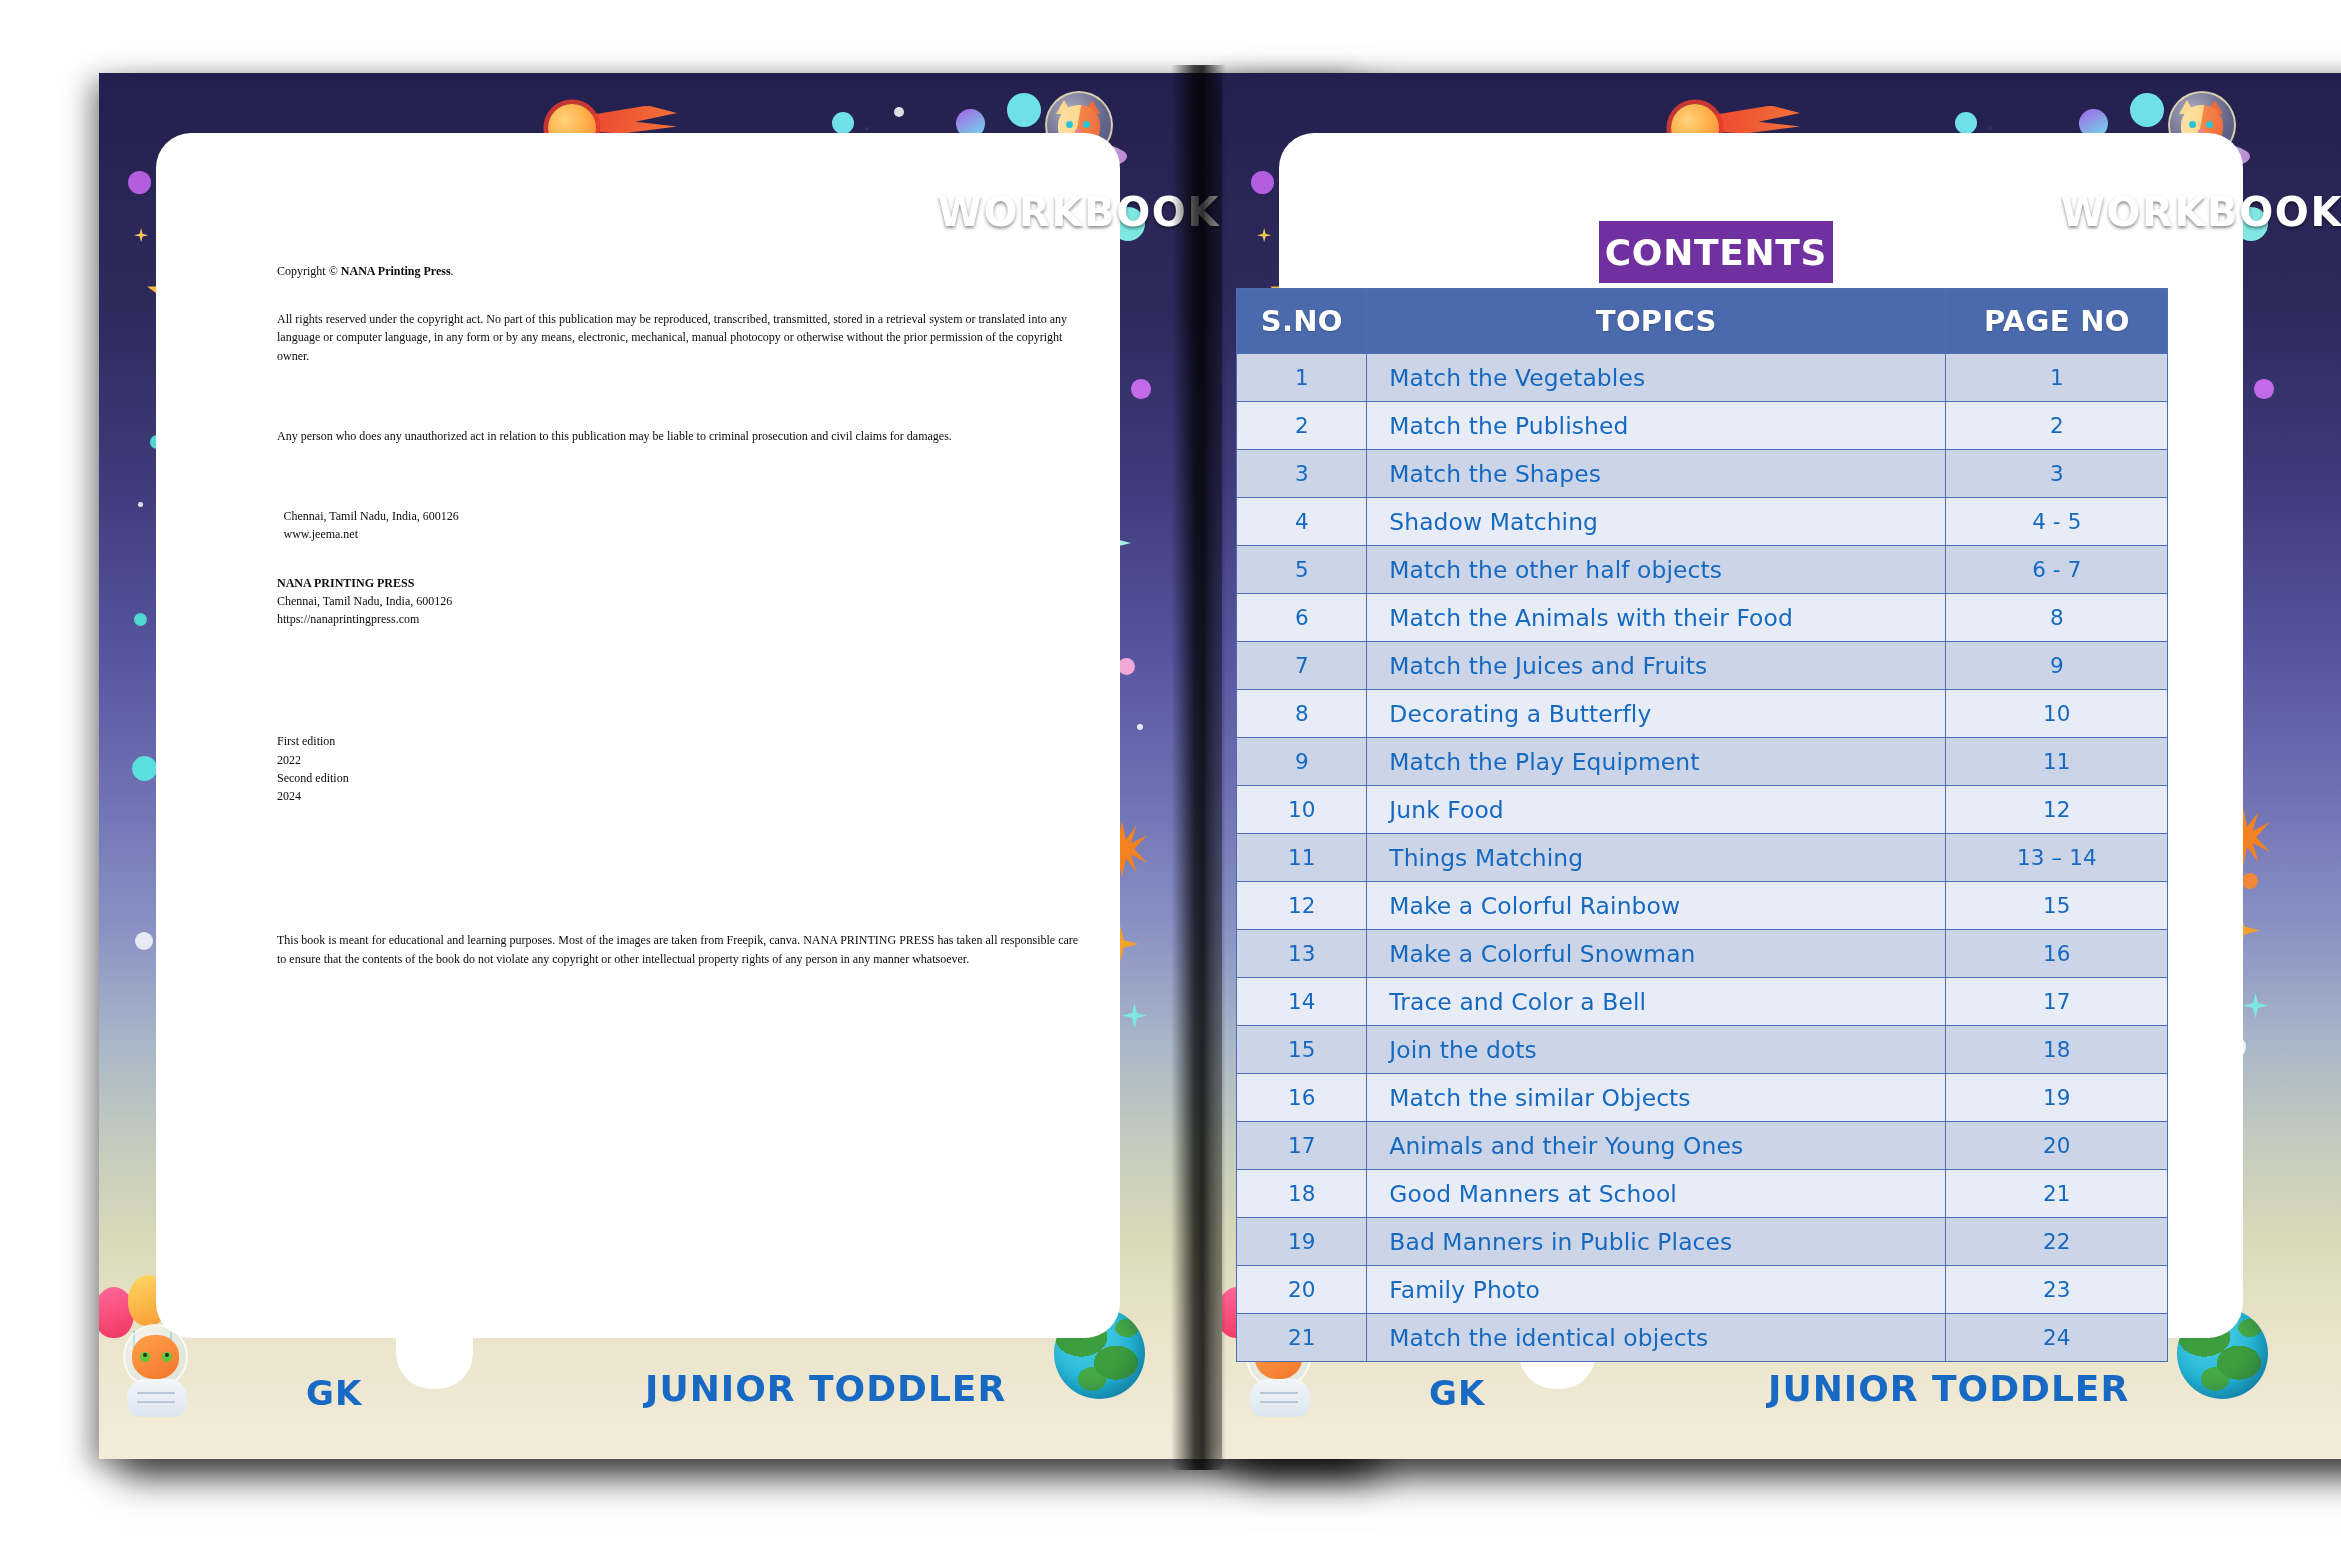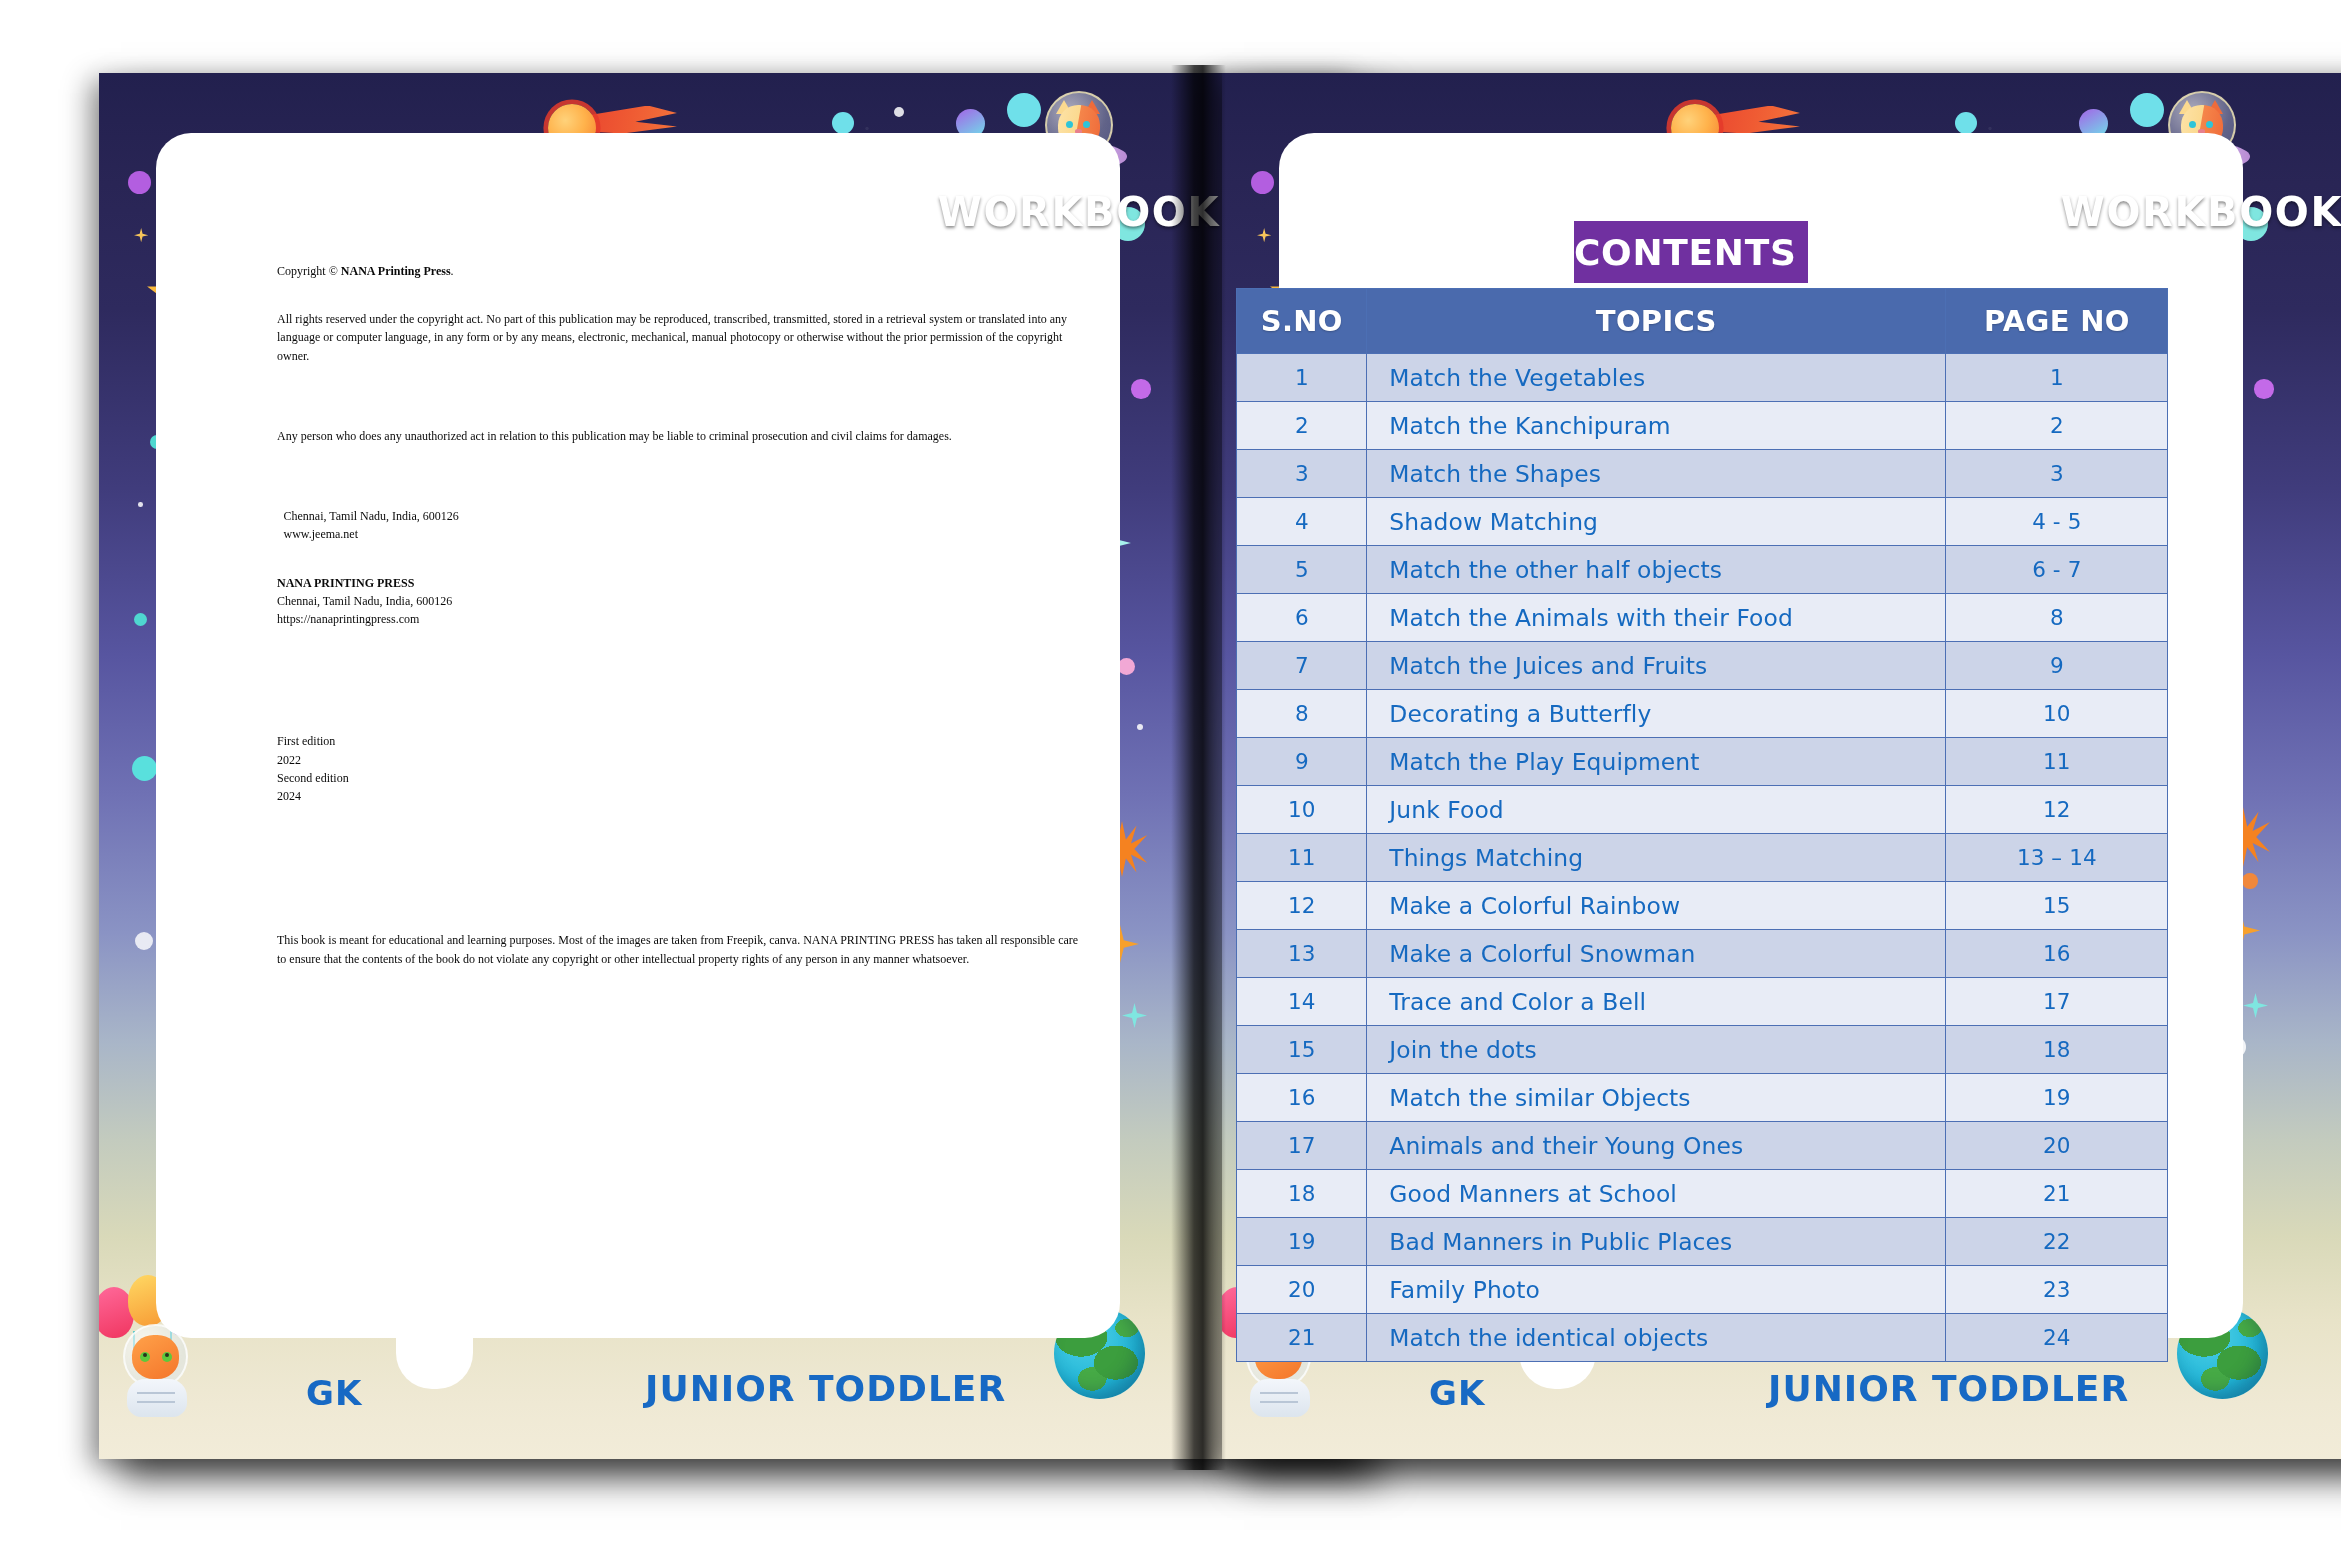--- a/index.html
+++ b/index.html
@@ -240,28 +240,28 @@
   .gap-lg { height: 30px; }
   .gap-md { height: 22px; }
   .gap-xl { height: 62px; }
   .gap-xxl { height: 104px; }
   .ind { padding-left: 6.5px; }
   .bold { font-weight: 700; }
 
   
   .contents-badge {
     position: absolute;
-    left: 352px;
+    left: 377px;
     top: 148px;
     width: 234px;
     height: 62px;
     background: #7030a0;
     display: flex;
     align-items: center;
-    justify-content: flex-start;
+    justify-content: center;
   }
   .contents-badge span {
     font-family: "DejaVu Sans", sans-serif;
     font-weight: 700;
     font-size: 36px;
     letter-spacing: 0.7px;
     color: #ffffff;
   }
 
   table.toc {
@@ -526,21 +526,21 @@
         </tr>
       </thead>
       <tbody id="toc-body">
           <tr class="odd">
             <td class="sno">1</td>
             <td class="topic">Match the Vegetables</td>
             <td class="pg">1</td>
           </tr>
           <tr class="even">
             <td class="sno">2</td>
-            <td class="topic">Match the Kanchipuram</td>
+            <td class="topic">Match the Published</td>
             <td class="pg">2</td>
           </tr>
           <tr class="odd">
             <td class="sno">3</td>
             <td class="topic">Match the Shapes</td>
             <td class="pg">3</td>
           </tr>
           <tr class="even">
             <td class="sno">4</td>
             <td class="topic">Shadow Matching</td>

